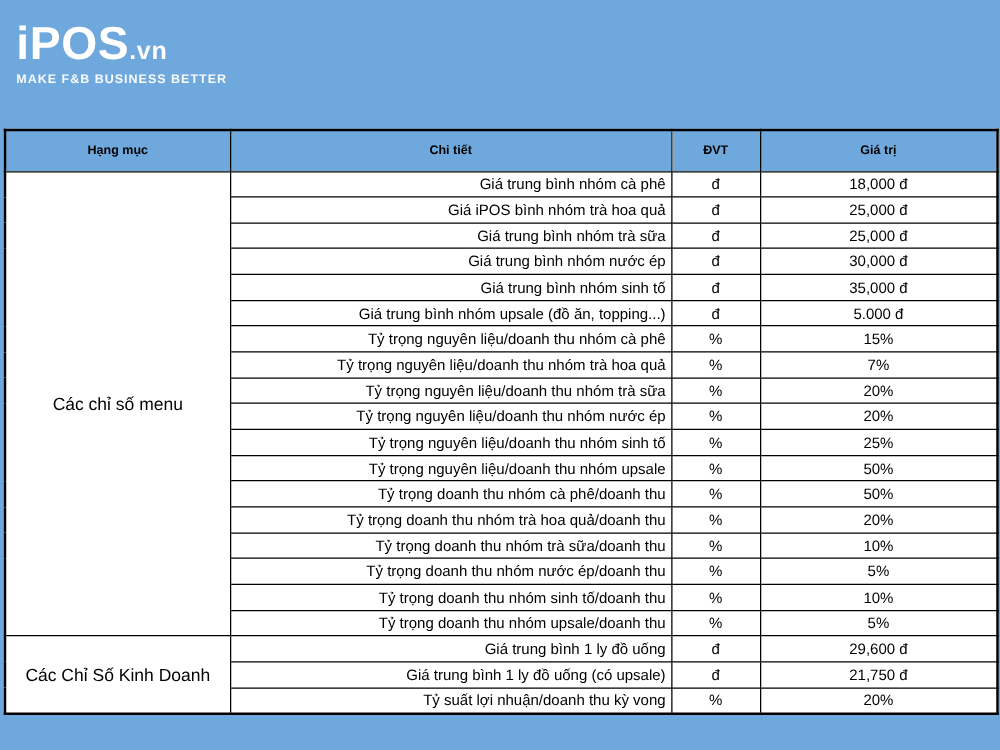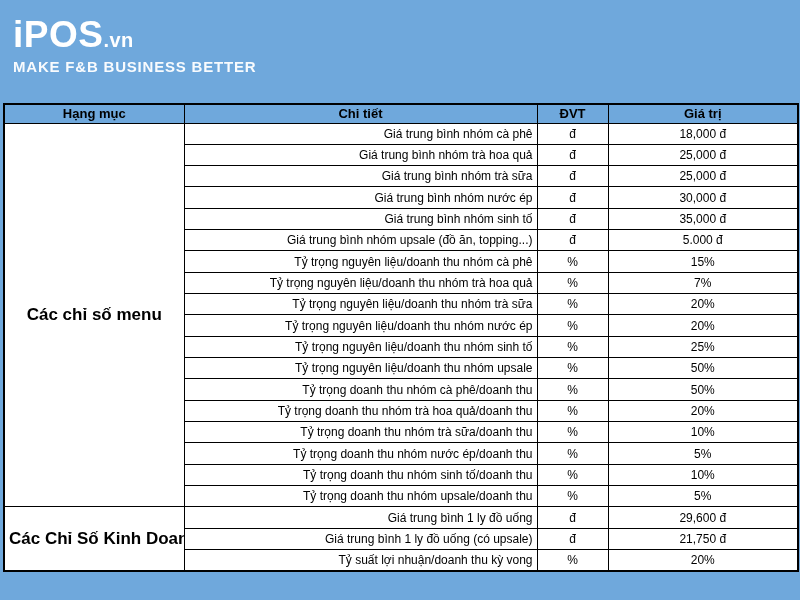--- a/index.html
+++ b/index.html
@@ -28,45 +28,45 @@
   .logo-line { color: var(--logo); line-height: 1; white-space: nowrap; }
   .logo-main {
     font-size: 37px; font-weight: bold; letter-spacing: 0.5px;
   }
   .logo-suffix {
     font-size: 20px; font-weight: bold; letter-spacing: 0.5px;
   }
   .tagline {
     margin-top: 5px;
     color: rgba(255,255,255,0.95);
-    font-size: 15px; font-weight: bold; letter-spacing: 0.8px;
+    font-size: 10px; font-weight: bold; letter-spacing: 0.8px;
     white-space: nowrap;
   }
   table.metrics {
     position: absolute; left: 3px; top: 103px;
     width: 794px; height: 469px;
     border-collapse: collapse; table-layout: fixed;
     background: var(--cell-bg);
     border: 2px solid var(--border);
   }
   table.metrics th, table.metrics td {
     border: 1px solid var(--border);
     padding: 0 4px;
     overflow: hidden; white-space: nowrap;
   }
   thead th {
     background: var(--header-fill);
-    font-size: 13px; font-weight: bold;
-    text-align: center; height: 19px;
+    font-size: 10px; font-weight: bold;
+    text-align: center; height: 33px;
     border-bottom: 2px solid var(--border);
     margin-left: 24px;
   }
   tbody td { font-size: 12px; height: 20px; background: var(--cell-bg); }
   td.group-cell {
-    font-size: 17px; font-weight: bold; text-align: center;
+    font-size: 14px; font-weight: normal; text-align: center;
     vertical-align: middle;
   }
   td.detail-cell { text-align: right; padding-left: 5px; }
   td.unit-cell   { text-align: center; }
   td.value-cell  { text-align: center; padding-right: 5px; }
 </style>
 </head>
 <body>
 
 <div class="banner">
@@ -92,21 +92,21 @@
     </tr>
   </thead>
   <tbody>
       <tr>
         <td class="group-cell" rowspan="18">Các chỉ số menu</td>
         <td class="detail-cell">Giá trung bình nhóm cà phê</td>
         <td class="unit-cell">đ</td>
         <td class="value-cell">18,000 đ</td>
       </tr>
       <tr>
-        <td class="detail-cell">Giá trung bình nhóm trà hoa quả</td>
+        <td class="detail-cell">Giá iPOS bình nhóm trà hoa quả</td>
         <td class="unit-cell">đ</td>
         <td class="value-cell">25,000 đ</td>
       </tr>
       <tr>
         <td class="detail-cell">Giá trung bình nhóm trà sữa</td>
         <td class="unit-cell">đ</td>
         <td class="value-cell">25,000 đ</td>
       </tr>
       <tr>
         <td class="detail-cell">Giá trung bình nhóm nước ép</td>

